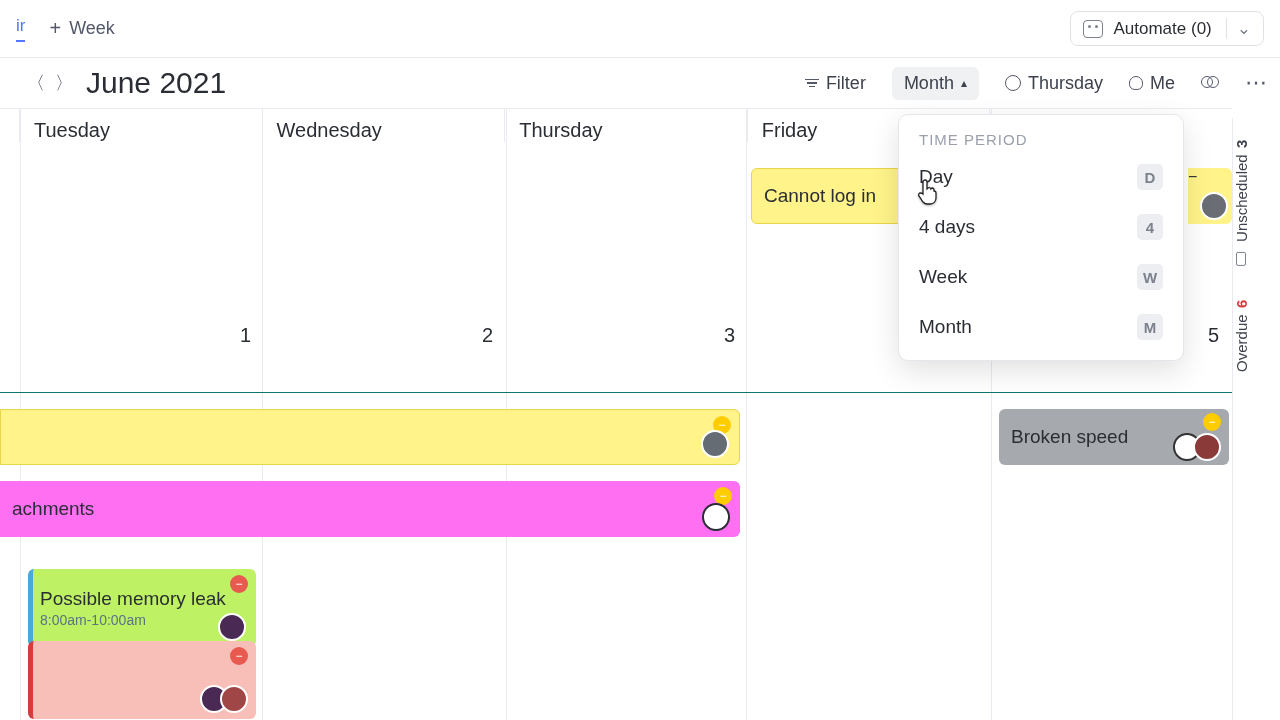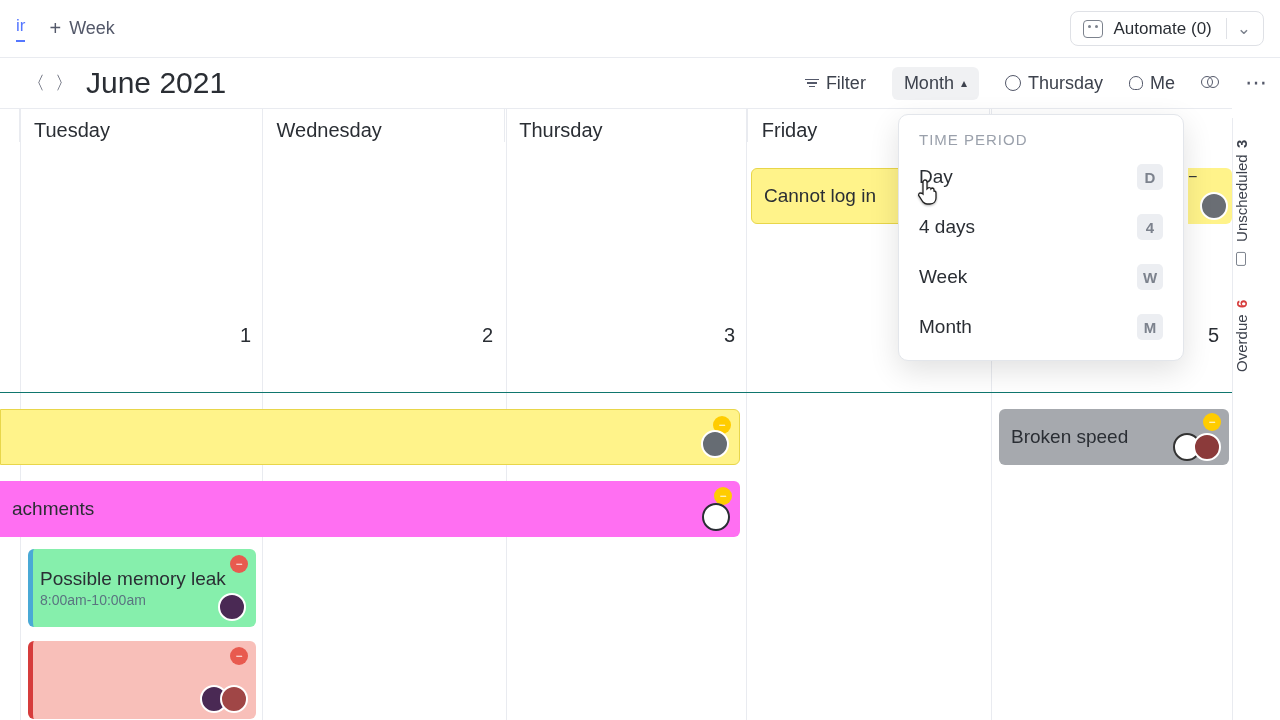--- a/index.html
+++ b/index.html
@@ -66,21 +66,21 @@
 .ev-magenta .avatar{ right:10px; bottom:6px; background:#fff; border:2px solid #2a2e34;}
 .ev-magenta .badge{ background:#ffcc00; }
 
 
 .ev-broken { background:#a6a9ae; left:999px; top:16px; width:230px; height:56px; color:#2a2e34; }
 .ev-broken .badge{ right:8px; top:4px; }
 .ev-broken .a1{ right:28px; bottom:4px; background:#fff; border:2px solid #333;}
 .ev-broken .a2{ right:8px; bottom:4px; background:#8b3a3a;}
 
 
-.ev-mem { background:#86efac; left:28px; top:156px; width:228px; height:78px; border-left:5px solid #4aa9d6;padding-left:7px; }
+.ev-mem { background:#bef264; left:28px; top:176px; width:228px; height:78px; border-left:5px solid #4aa9d6;padding-left:7px; }
 .ev-mem .badge{ background:#e85a4f; right:8px; top:6px; }
 .ev-mem .time{ font-size:14px; color:#5a7480; margin-top:2px; }
 .ev-mem .avatar{ right:10px; bottom:6px; background:#4a2954;}
 
 
 .ev-slow { background:#f8bfb9; left:28px; top:248px; width:228px; height:78px; border-left:5px solid #d63c3c; }
 .ev-slow .badge{ background:#e85a4f; right:8px; top:6px; }
 .ev-slow .time{ font-size:14px; color:#8a5a5a; margin-top:2px; }
 .ev-slow .a1{ right:28px; bottom:6px; background:#4a2954;}
 .ev-slow .a2{ right:8px; bottom:6px; background:#a04646;}

